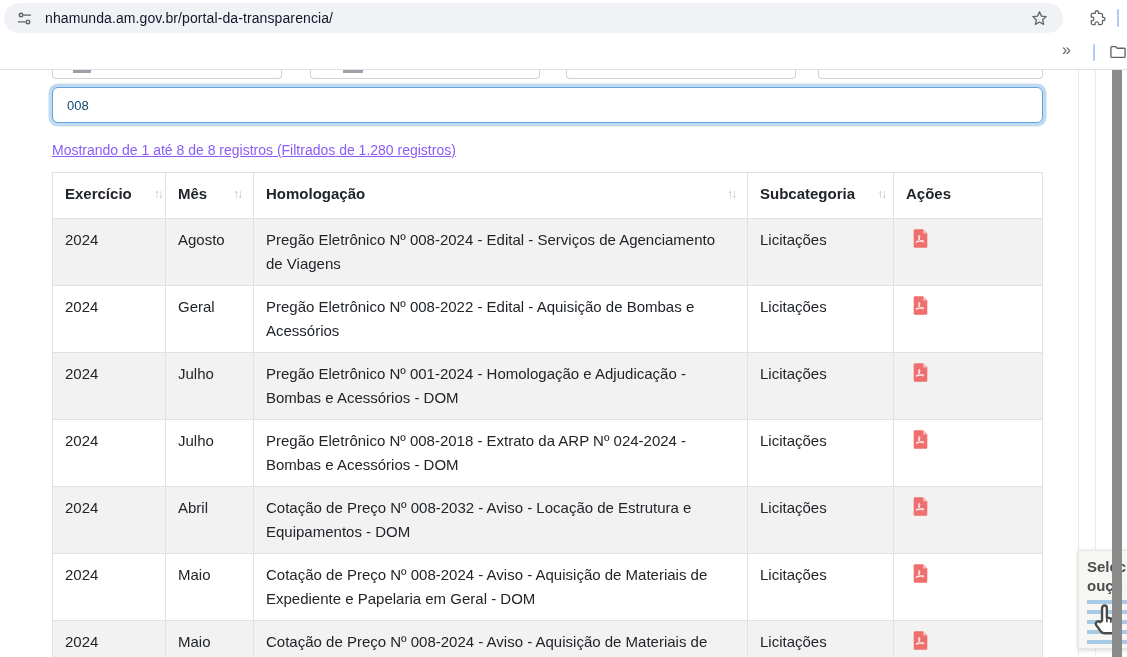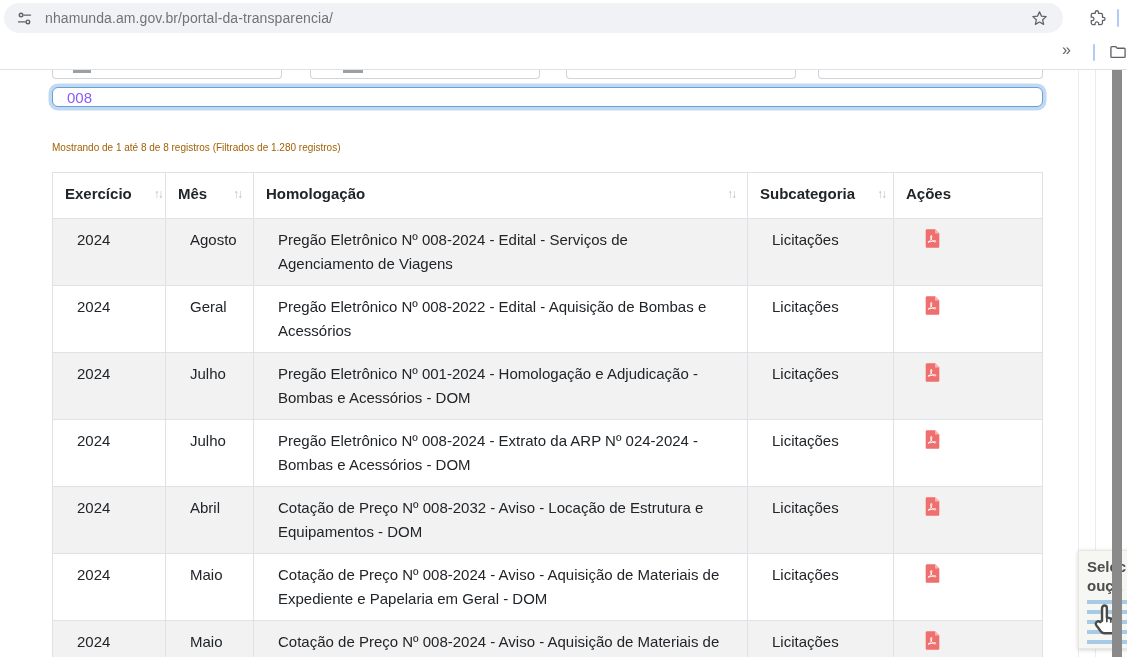--- a/index.html
+++ b/index.html
@@ -4,48 +4,48 @@
 <style>
   * { margin:0; padding:0; box-sizing:border-box; }
   body { font-family:"Liberation Sans", sans-serif; background:#fff; }
   #screen { position:relative; width:1127px; height:657px; overflow:hidden; background:#fff; }
 
   
   .toolbar { position:absolute; top:0; left:0; width:1127px; height:36px; background:#fff; }
   .omnibox { position:absolute; top:3px; left:4px; width:1059px; height:30px; background:#f0f2f5;
              border-radius:15px; display:flex; align-items:center; }
   .tune-ic { margin-left:12px; display:flex; }
-  .url-text { margin-left:12px; font-size:14px; color:#737373; letter-spacing:.1px; }
+  .url-text { margin-left:12px; font-size:14px; color:#0f172a; letter-spacing:.1px; }
   .star-ic { position:absolute; right:14px; top:6px; }
   .puzzle-ic { position:absolute; top:9px; left:1088px; }
   .profile-sep { position:absolute; top:9px; left:1117px; width:2px; height:18px; background:#aecbfa; border-radius:1px; }
 
   .bookmarks { position:absolute; top:36px; left:0; width:1127px; height:33px; background:#fff; }
   .bm-overflow { position:absolute; left:1062px; top:5px; font-size:16px; color:#5f6368; cursor:pointer; }
   .bm-sep { position:absolute; left:1093px; top:8px; width:2px; height:17px; background:#aecbfa; border-radius:1px; }
   .folder-ic { position:absolute; left:1108px; top:6px; }
   .chrome-divider { position:absolute; top:69px; left:0; width:1127px; height:1px; background:#dfe1e5; }
 
   
   .partial-box { position:absolute; top:70px; height:9px; border:1px solid #cfd4d9; border-top:none;
                  border-radius:0 0 4px 4px; background:#fff; }
   .remnant { position:absolute; top:70px; height:3px; background:#9aa0a6; }
 
-  .search-input { position:absolute; left:52px; top:87px; width:991px; height:20px;
+  .search-input { position:absolute; left:52px; top:87px; width:991px; height:36px;
                   border:1.5px solid #64a1dd; border-radius:6px; outline:none;
                   box-shadow:0 0 0 3.5px rgba(118,173,226,.45);
-                  font-family:"Liberation Sans", sans-serif; font-size:15px; color:#8b5cf6; padding:0 14px; }
-
-  .info-text { position:absolute; left:52px; top:142px; font-size:10px; color:#a16207; }
+                  font-family:"Liberation Sans", sans-serif; font-size:13px; color:#0c4a6e; padding:0 14px; }
+
+  .info-text { position:absolute; left:52px; top:142px; font-size:14px; color:#8b5cf6;text-decoration:underline; }
 
   table.data { position:absolute; left:52px; top:172px; width:990px; border-collapse:collapse; table-layout:fixed;
                font-size:15px; color:#212529; }
   table.data th, table.data td { border:1px solid #dee2e6; vertical-align:top; text-align:left; }
   table.data th { padding:12px 12px; font-weight:bold; height:46px; background:#fff; }
-  table.data td { padding:9px 24px; height:55px; line-height:24px; }
+  table.data td { padding:9px 12px; height:55px; line-height:24px; }
   table.data tr.striped td { background:#f2f2f2; }
   .th-flex { display:flex; align-items:center; gap:22px; }
   .th-flex.spread { justify-content:space-between; }
   .sort-ic { font-size:12px; color:#b9bfc6; font-weight:normal; letter-spacing:-2px; white-space:nowrap; }
   .pdf-link { display:inline-block; margin-left:6px; cursor:pointer; }
 
   
   .vline { position:absolute; top:70px; width:1px; height:587px; background:#ececec; }
   .scroll-thumb { position:absolute; left:1112px; top:70px; width:10px; height:587px; background:#8a8a8a; z-index:50; }
 
@@ -178,21 +178,21 @@
           <td>Licitações</td>
           <td><span class="pdf-link"><svg width="17" height="21" viewBox="0 0 20 24">
                 <path d="M2 2.5C2 1.7 2.7 1 3.5 1H13l5 5v15.5c0 .8-.7 1.5-1.5 1.5h-13C2.7 23 2 22.3 2 21.5z" fill="#ef6e6e"></path>
                 <path d="M13 1l5 5h-5z" fill="#f9b4b4"></path>
                 <path d="M5.2 16.2c1.6-.9 3-2.8 3.7-4.9.5-1.6.4-2.9-.3-2.9-.8 0-1 1.4-.5 3 .6 2 2.1 3.9 3.6 4.4 1.3.4 2.3.1 2.3-.6 0-.6-1-.9-2.4-.6-1.9.4-4.6 1.6-6.4 1.6z" fill="none" stroke="#fff" stroke-width="1.1" stroke-linecap="round"></path>
               </svg></span></td>
         </tr>
         <tr>
           <td>2024</td>
           <td>Julho</td>
-          <td>Pregão Eletrônico Nº 008-2024 - Extrato da ARP Nº 024-2024 - Bombas e Acessórios - DOM</td>
+          <td>Pregão Eletrônico Nº 008-2018 - Extrato da ARP Nº 024-2024 - Bombas e Acessórios - DOM</td>
           <td>Licitações</td>
           <td><span class="pdf-link"><svg width="17" height="21" viewBox="0 0 20 24">
                 <path d="M2 2.5C2 1.7 2.7 1 3.5 1H13l5 5v15.5c0 .8-.7 1.5-1.5 1.5h-13C2.7 23 2 22.3 2 21.5z" fill="#ef6e6e"></path>
                 <path d="M13 1l5 5h-5z" fill="#f9b4b4"></path>
                 <path d="M5.2 16.2c1.6-.9 3-2.8 3.7-4.9.5-1.6.4-2.9-.3-2.9-.8 0-1 1.4-.5 3 .6 2 2.1 3.9 3.6 4.4 1.3.4 2.3.1 2.3-.6 0-.6-1-.9-2.4-.6-1.9.4-4.6 1.6-6.4 1.6z" fill="none" stroke="#fff" stroke-width="1.1" stroke-linecap="round"></path>
               </svg></span></td>
         </tr>
         <tr class="striped">
           <td>2024</td>
           <td>Abril</td>

